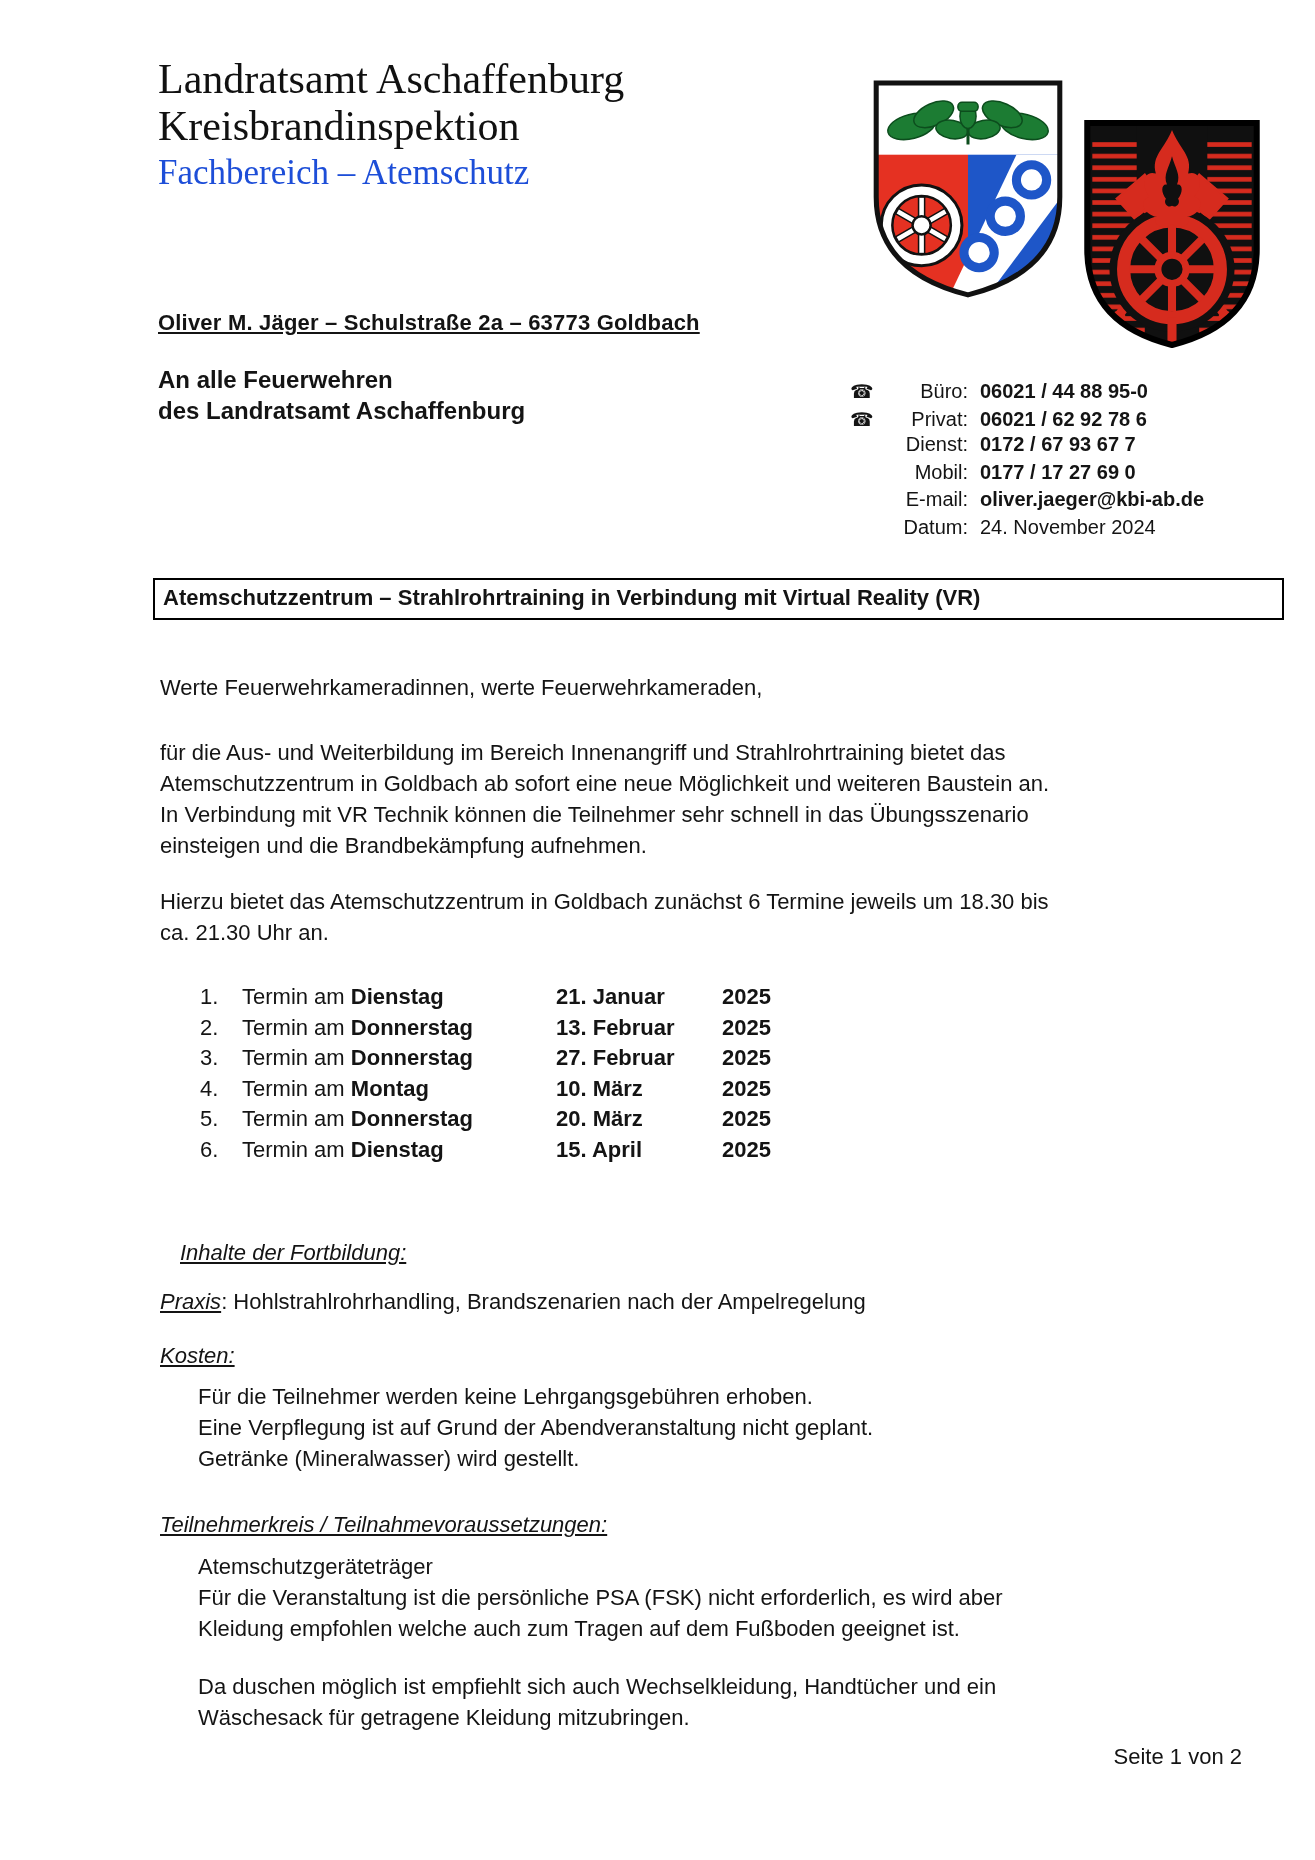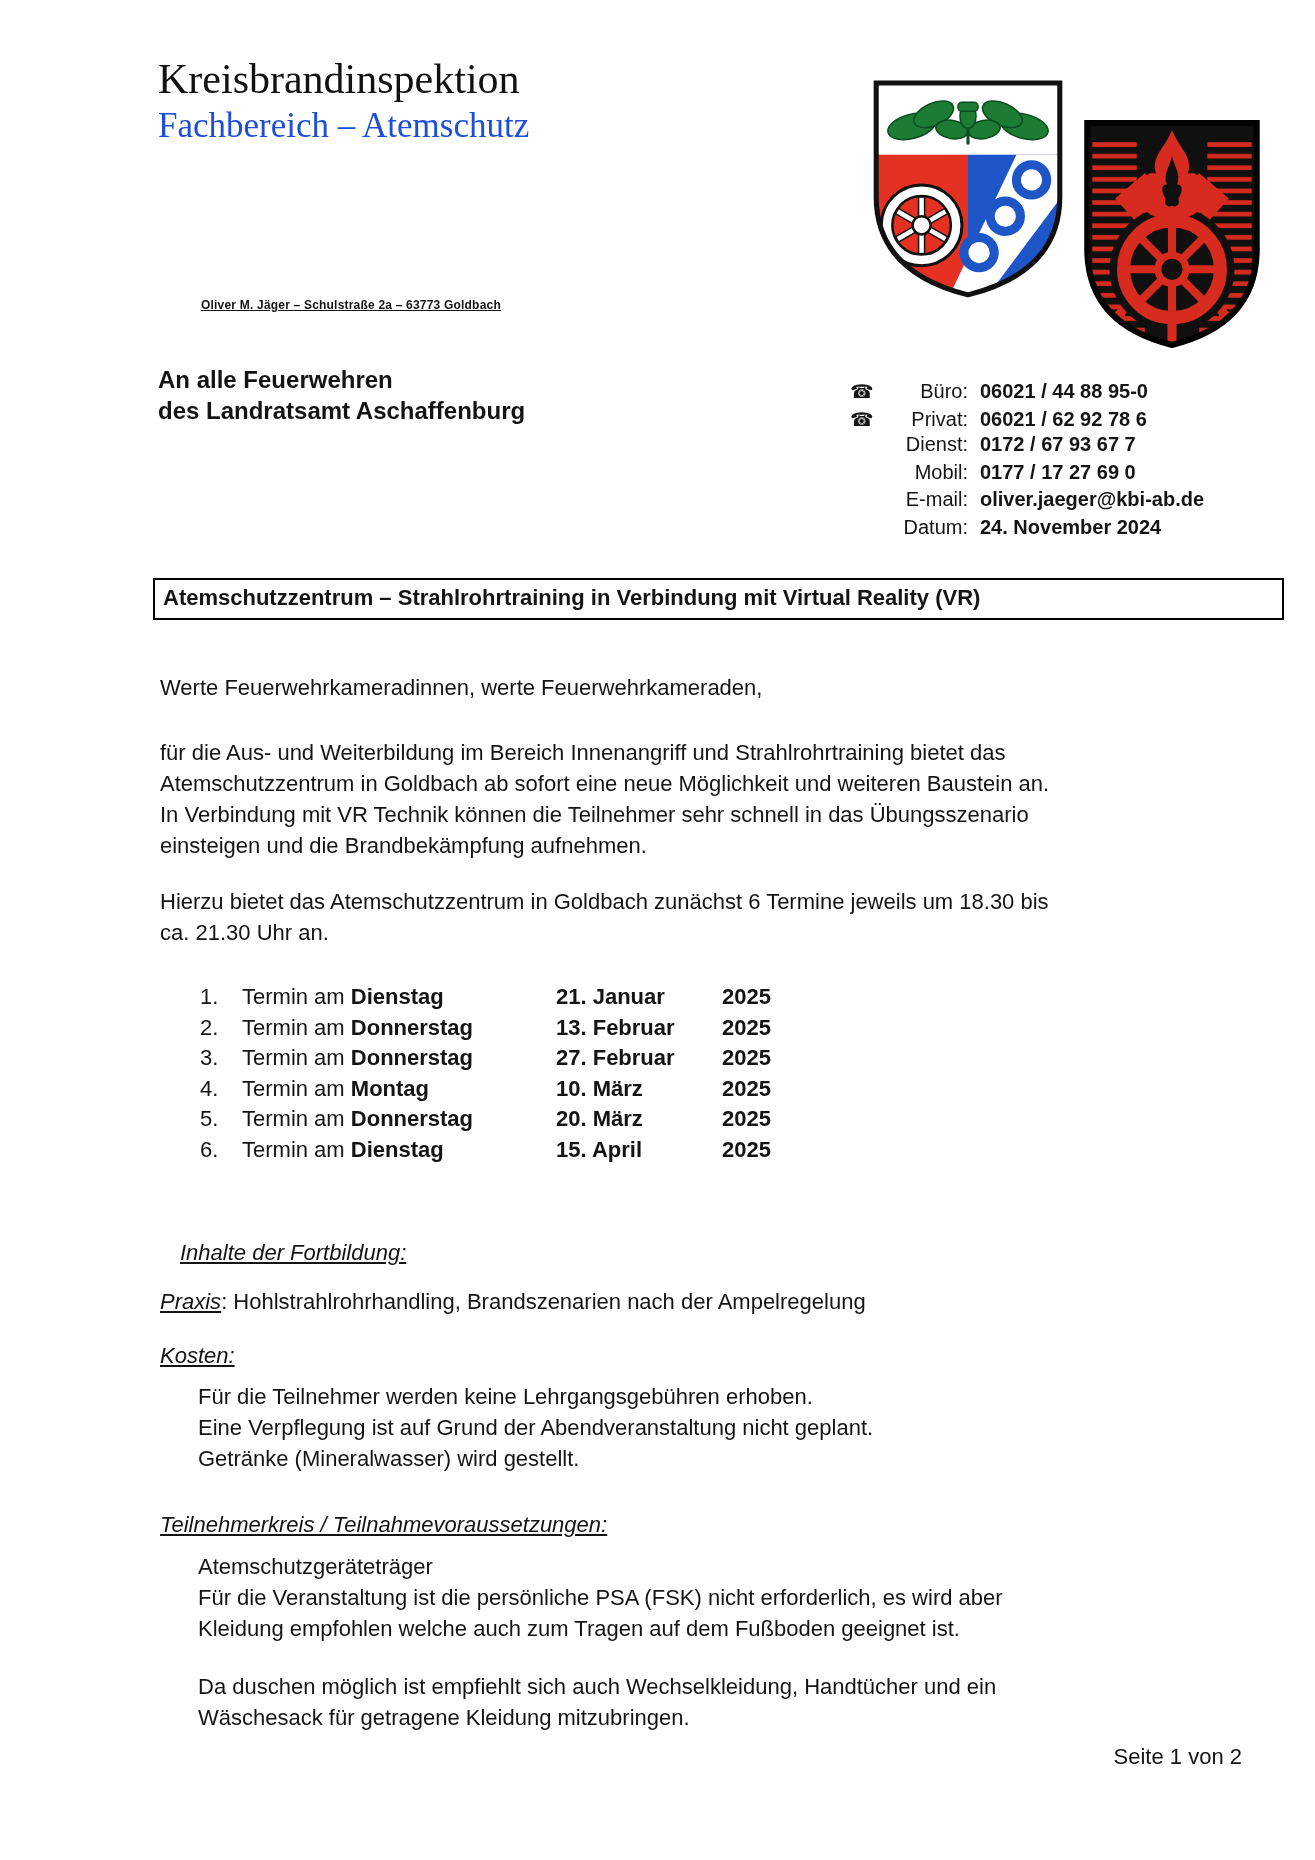--- a/index.html
+++ b/index.html
@@ -9,30 +9,30 @@
     margin:0 auto;
   }
   
   .title-block{position:absolute;left:158px;top:56px;}
   .title-line{font-family:"Liberation Serif",serif;font-size:42px;line-height:47px;color:#111;}
   .subtitle{font-family:"Liberation Serif",serif;font-size:35px;line-height:46px;color:#1d4ed8;}
   .crest-left{position:absolute;left:866px;top:74px;width:204px;height:230px;}
   .crest-right{position:absolute;left:1080px;top:116px;width:184px;height:236px;}
   .crest-left svg,.crest-right svg{width:100%;height:100%;display:block;}
   
-  .sender{position:absolute;left:158px;top:298px;font-size:12px;font-weight:700;text-decoration:underline;letter-spacing:0.2px;margin-left:43px;}
+  .sender{position:absolute;left:158px;top:310px;font-size:22px;font-weight:700;text-decoration:underline;letter-spacing:0.2px;}
   
   .recipient{position:absolute;left:158px;top:364px;font-size:24px;font-weight:700;line-height:31px;}
   
   .contact{position:absolute;left:850px;top:378px;font-size:20px;}
   .crow{display:flex;align-items:baseline;height:27.5px;}
   .cicon{width:34px;font-size:19px;line-height:27px;}
   .clabel{width:84px;text-align:right;}
   .cvalue{margin-left:12px;white-space:nowrap;font-weight:bold;}
-  .cvalue.bold{font-weight:700;}
+  .cvalue.bold{font-weight:400;}
   
   .subject-box{position:absolute;left:153px;top:578px;width:1103px;border:2px solid #000;
     padding:5px 16px 7px 8px;font-size:22px;font-weight:700;}
   
   .bodytext{font-size:22px;line-height:31px;}
   .greeting{position:absolute;left:160px;top:672px;}
   .para1{position:absolute;left:160px;top:737px;}
   .para2{position:absolute;left:160px;top:886px;}
   
   .termine{position:absolute;left:200px;top:984px;font-size:22px;}
@@ -53,20 +53,21 @@
   .duschen-lines{position:absolute;left:198px;top:1671px;}
   
   .pagenum{position:absolute;left:900px;top:1744px;width:342px;text-align:right;font-size:22px;}
 </style>
 </head>
 <body>
 
 <div class="page">
 
   <div class="title-block">
+    <div class="title-line">Landratsamt Aschaffenburg</div>
     <div class="title-line">Kreisbrandinspektion</div>
     <div class="subtitle">Fachbereich – Atemschutz</div>
   </div>
 
   <div class="crest-left">
     <svg viewBox="0 0 200 228" xmlns="http://www.w3.org/2000/svg">
       <defs>
         <clipPath id="shieldL">
             <path d="M9,9 H191 V122 Q191,196 100,219 Q9,196 9,122 Z"></path>
           </clipPath>

